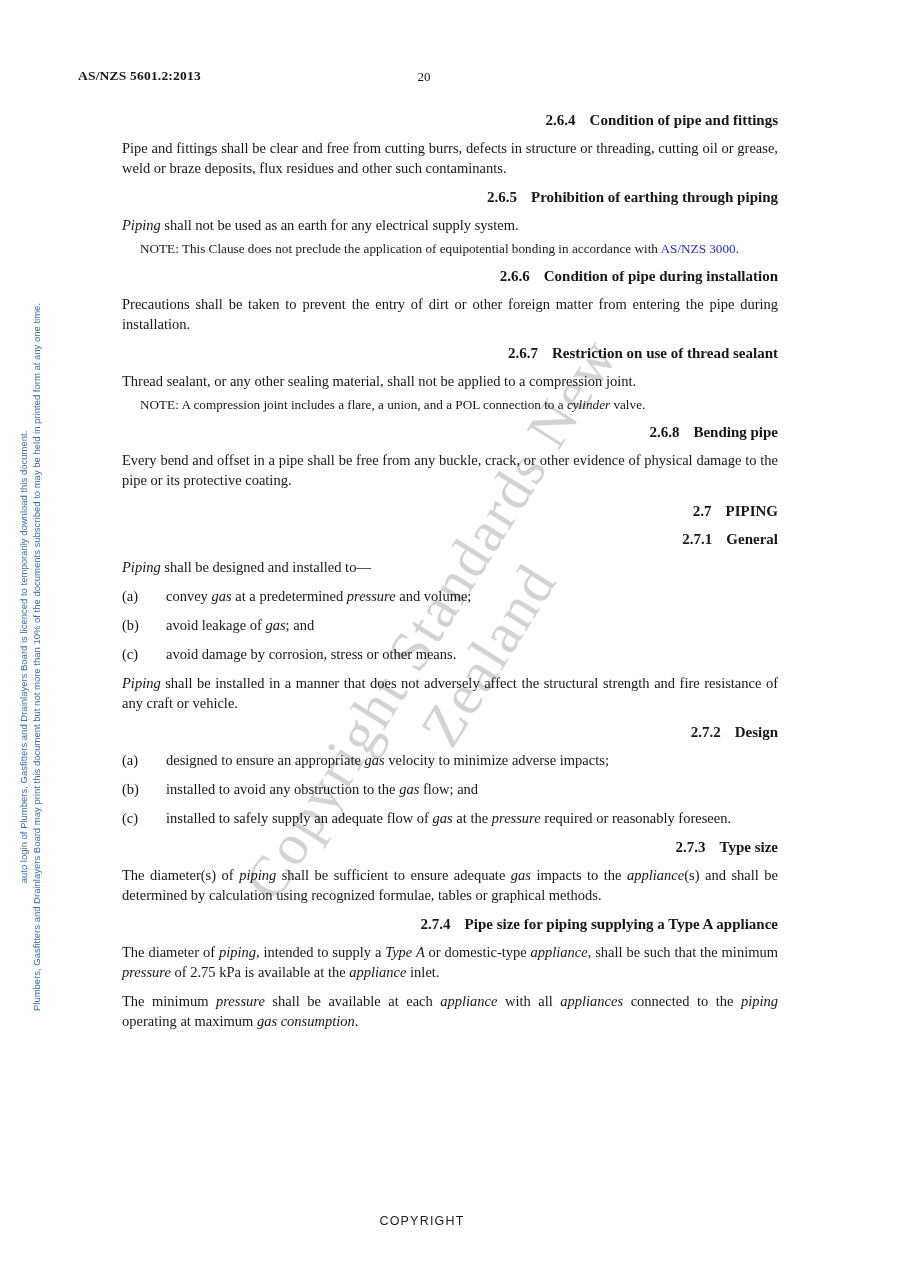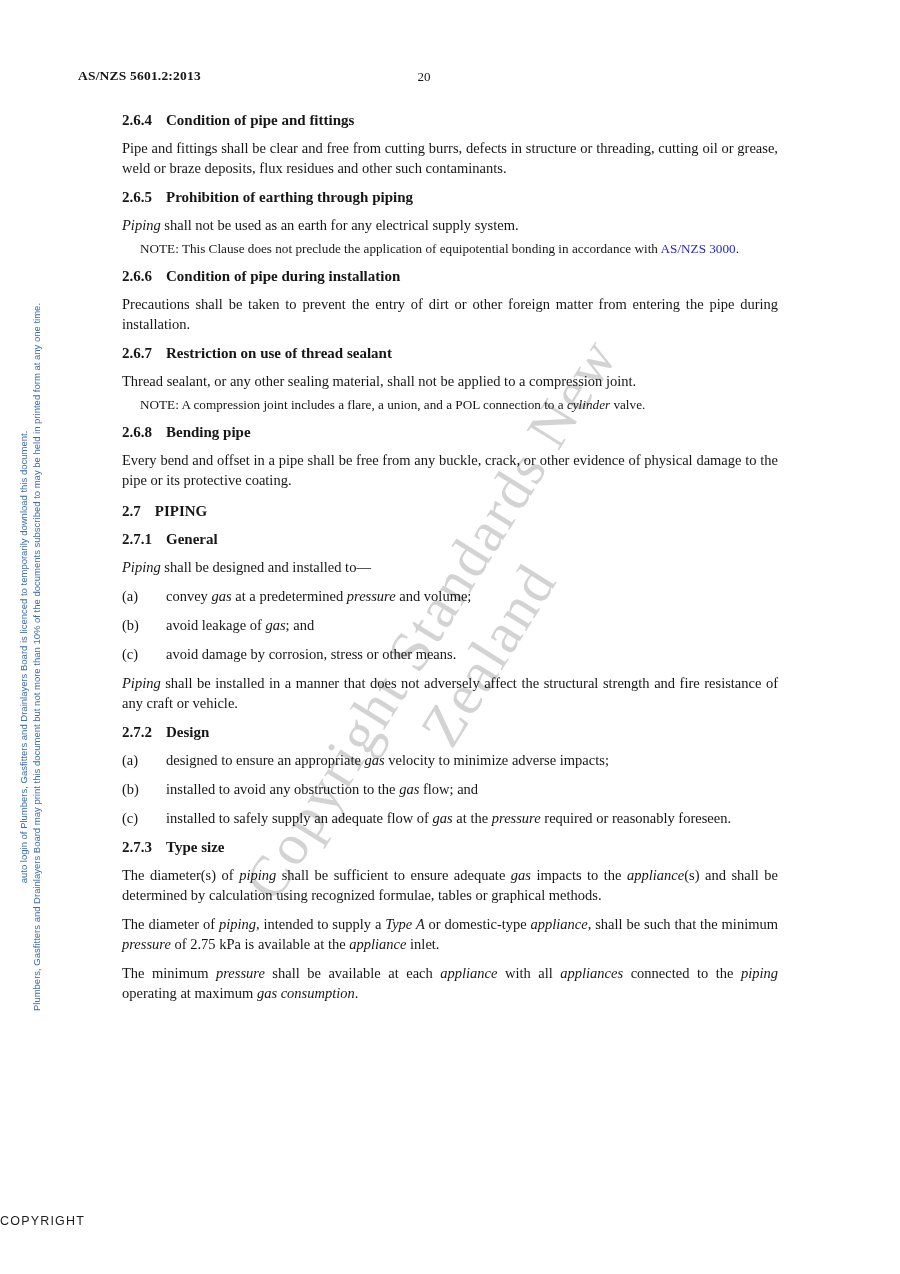--- a/index.html
+++ b/index.html
@@ -26,33 +26,33 @@
   
   .sidebar-note{
     position:absolute;left:30px;top:657px;width:830px;height:26px;
     margin-left:-415px;margin-top:-13px;transform:rotate(-90deg);
     font-family:"Liberation Sans", sans-serif;font-size:9.5px;line-height:13px;
     color:var(--sidebar-color);text-align:center;z-index:2;white-space:nowrap;
   }
   .sidebar-note div{white-space:nowrap;}
   
   .content{position:absolute;left:122px;top:110px;width:656px;z-index:1;}
-  .content .h1,.content .h2{font-weight:bold;font-size:15px;line-height:20px;margin:0 0 8px 0;}
+  .content .h1,.content .h2{font-weight:bold;font-size:15px;line-height:20px;margin:0 0 8px 0;text-align:right;}
   .content .h1{margin-top:11px;}
   .hnum{margin-right:14px;}
   .content p{font-size:14.5px;line-height:20px;text-align:justify;margin:0 0 9px 0;}
   .content .note{font-size:13.2px;line-height:20px;text-align:justify;margin:-5px 0 7px 18px;font-family:Liberation Serif, serif;}
   .content .li{display:flex;margin:0 0 9px 0;font-size:14.5px;line-height:20px;}
   .li-label{width:44px;flex-shrink:0;}
   .li-body{flex:1;text-align:justify;}
   .it{font-style:italic;}
   .ref-link{color:var(--link-color);text-decoration:none;cursor:pointer;}
   
   .footer{
-    position:absolute;left:0;right:0;top:1214px;text-align:left;
+    position:absolute;left:0;right:0;top:1214px;text-align:center;
     font-family:"Liberation Sans", sans-serif;font-size:12.5px;letter-spacing:1.2px;color:#1c1c1c;
   }
 </style>
 </head>
 <body>
 
 <div class="page">
 
   <div class="doc-code">AS/NZS 5601.2:2013</div>
   <div class="page-number">20</div>
@@ -104,19 +104,20 @@
       <div class="li">
         <span class="li-label">(b)</span>
         <span class="li-body"><span>installed to avoid any obstruction to the </span><span class="it">gas</span><span> flow; and</span></span>
       </div>
       <div class="li">
         <span class="li-label">(c)</span>
         <span class="li-body"><span>installed to safely supply an adequate flow of </span><span class="it">gas</span><span> at the </span><span class="it">pressure</span><span> required or reasonably foreseen.</span></span>
       </div>
       <div class="h2"><span class="hnum">2.7.3</span><span class="htitle">Type size</span></div>
       <p><span>The diameter(s) of </span><span class="it">piping</span><span> shall be sufficient to ensure adequate </span><span class="it">gas</span><span> impacts to the </span><span class="it">appliance</span><span>(s) and shall be determined by calculation using recognized formulae, tables or graphical methods.</span></p>
+      <div class="h2"><span class="hnum">2.7.4</span><span class="htitle">Pipe size for piping supplying a Type A appliance</span></div>
       <p><span>The diameter of </span><span class="it">piping</span><span>, intended to supply a </span><span class="it">Type A</span><span> or domestic-type </span><span class="it">appliance</span><span>, shall be such that the minimum </span><span class="it">pressure</span><span> of 2.75 kPa is available at the </span><span class="it">appliance</span><span> inlet.</span></p>
       <p><span>The minimum </span><span class="it">pressure</span><span> shall be available at each </span><span class="it">appliance</span><span> with all </span><span class="it">appliances</span><span> connected to the </span><span class="it">piping</span><span> operating at maximum </span><span class="it">gas consumption</span><span>.</span></p>
     </div>
 
   <div class="footer">COPYRIGHT</div>
 
 </div>
 
 </body></html>

